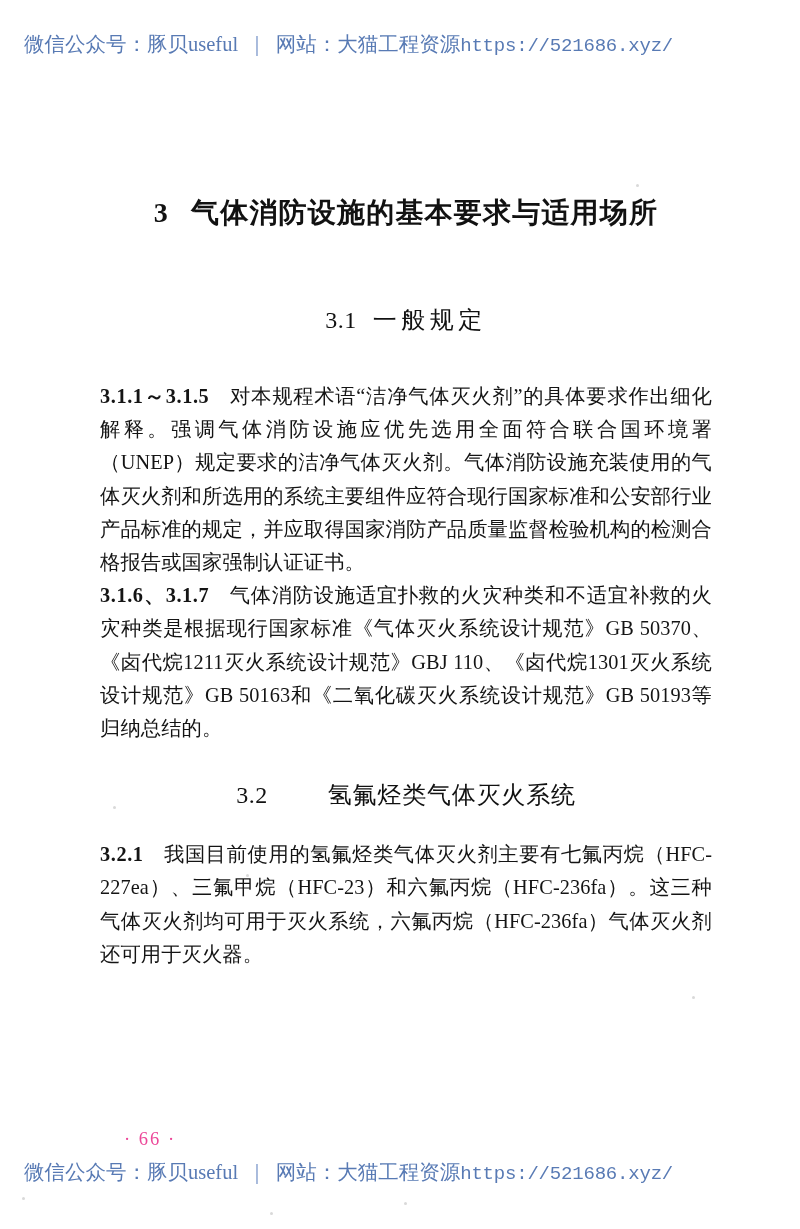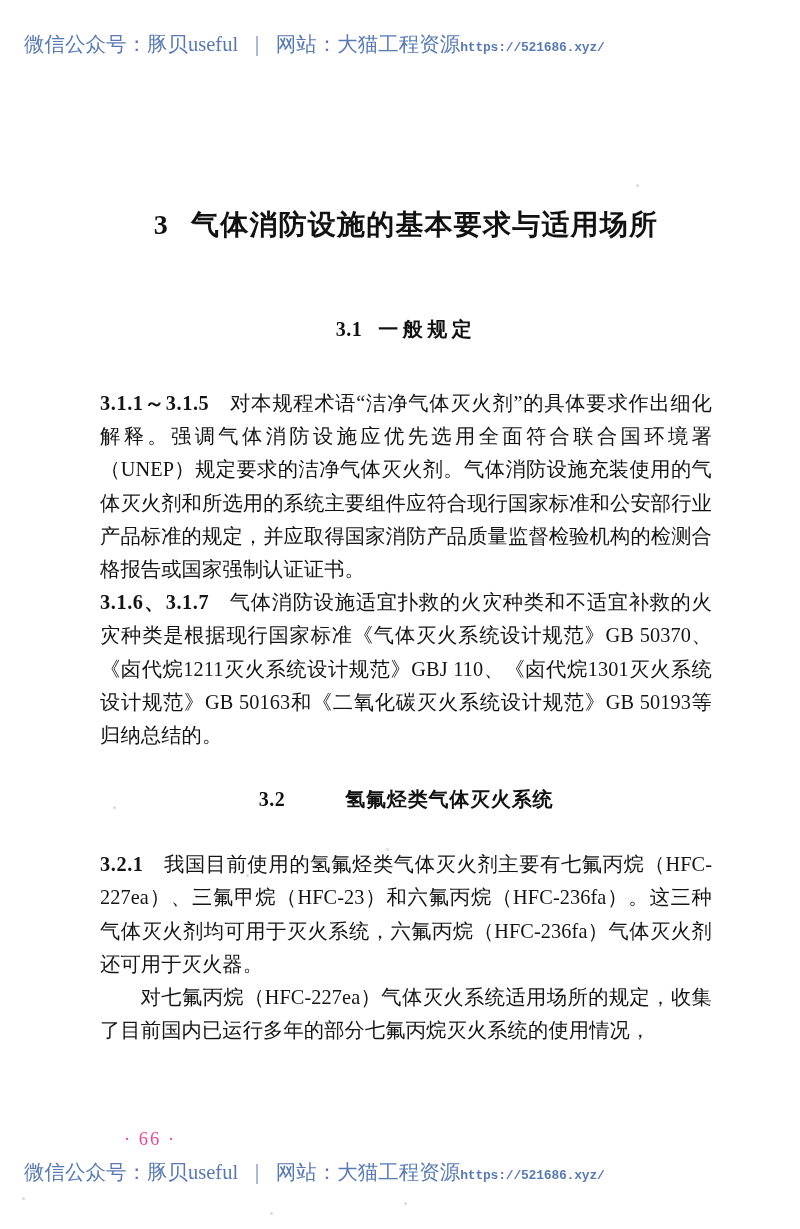--- a/index.html
+++ b/index.html
@@ -38,36 +38,35 @@
     white-space: nowrap;
     letter-spacing: 0px;
     opacity: 0.92;
   }
   .watermark.top { top: 30px; }
   .watermark.bottom { top: 1158px; }
   .wm-pad { display: inline-block; width: 24px; }
   .wm-seg { display: inline-block; }
   .wm-url {
     font-family: "Liberation Mono", "DejaVu Sans Mono", monospace;
-    font-size: 13px;
+    font-size: 19px;
     letter-spacing: -0.2px;
-    font-weight: bold;
   }
   .wm-sep {
     display: inline-block;
     padding: 0 9px;
     color: #6c8cc4;
     font-size: 20px;
   }
 
   
   .content {
     position: absolute;
     left: 100px;
-    top: 16px;
+    top: 4px;
     width: 612px;
   }
 
   
   .chapter-title {
     margin-top: 190px;
     text-align: center;
     font-size: 28px;
     font-weight: bold;
     letter-spacing: 1.2px;
@@ -76,22 +75,22 @@
   }
   .chapter-num {
     display: inline-block;
     margin-right: 22px;
     font-family: "Liberation Serif", serif;
   }
 
   
   .section-heading {
     text-align: center;
-    font-size: 20px;
-    font-weight: bold;
+    font-size: 24px;
+    font-weight: normal;
     color: #111;
   }
   .section-heading .sh-num {
     display: inline-block;
     margin-right: 16px;
     letter-spacing: 0.5px;
   }
   .section-heading .sh-text {
     display: inline-block;
     letter-spacing: 4.5px;
@@ -116,21 +115,21 @@
   }
   .para .gap {
     display: inline-block;
     width: 20px;
   }
   .indent2 { text-indent: 2em; }
 
   #p-311 { margin-top: 44px; }
   #p-316 { margin-top: 0px; }
   #p-319 { margin-top: 0px; }
-  #p-321 { margin-top: 35px; }
+  #p-321 { margin-top: 27px; }
   #p-322 { margin-top: 0px; }
 
   
   .page-number {
     position: absolute;
     left: 124px;
     top: 1129px;
     font-size: 18.5px;
     color: #ec4899;
     font-family: "Liberation Serif", serif;
@@ -180,23 +179,20 @@
 
 
     <div class="section-heading" id="sec32-heading">
       <span class="sh-num">3.2</span><span class="sh-text">氢氟烃类气体灭火系统</span>
     </div>
 
     <p class="para" id="p-321">
       <span class="lead">3.2.1</span><span class="gap"></span><span>我国目前使用的氢氟烃类气体灭火剂主要有七氟丙烷（HFC-227ea）、三氟甲烷（HFC-23）和六氟丙烷（HFC-236fa）。这三种气体灭火剂均可用于灭火系统，六氟丙烷（HFC-236fa）气体灭火剂还可用于灭火器。</span>
     </p>
 
-    <p class="para indent2" id="p-322">
-      <span>对七氟丙烷（HFC-227ea）气体灭火系统适用场所的规定，收集了目前国内已运行多年的部分七氟丙烷灭火系统的使用情况，</span>
-    </p>
 
   </div>
 
   <div class="page-number">· 66 ·</div>
 
   <div class="watermark bottom">
     <span class="wm-pad"></span>
     <span class="wm-seg">微信公众号：</span>
     <span class="wm-seg">豚贝useful</span>
     <span class="wm-sep">｜</span>

